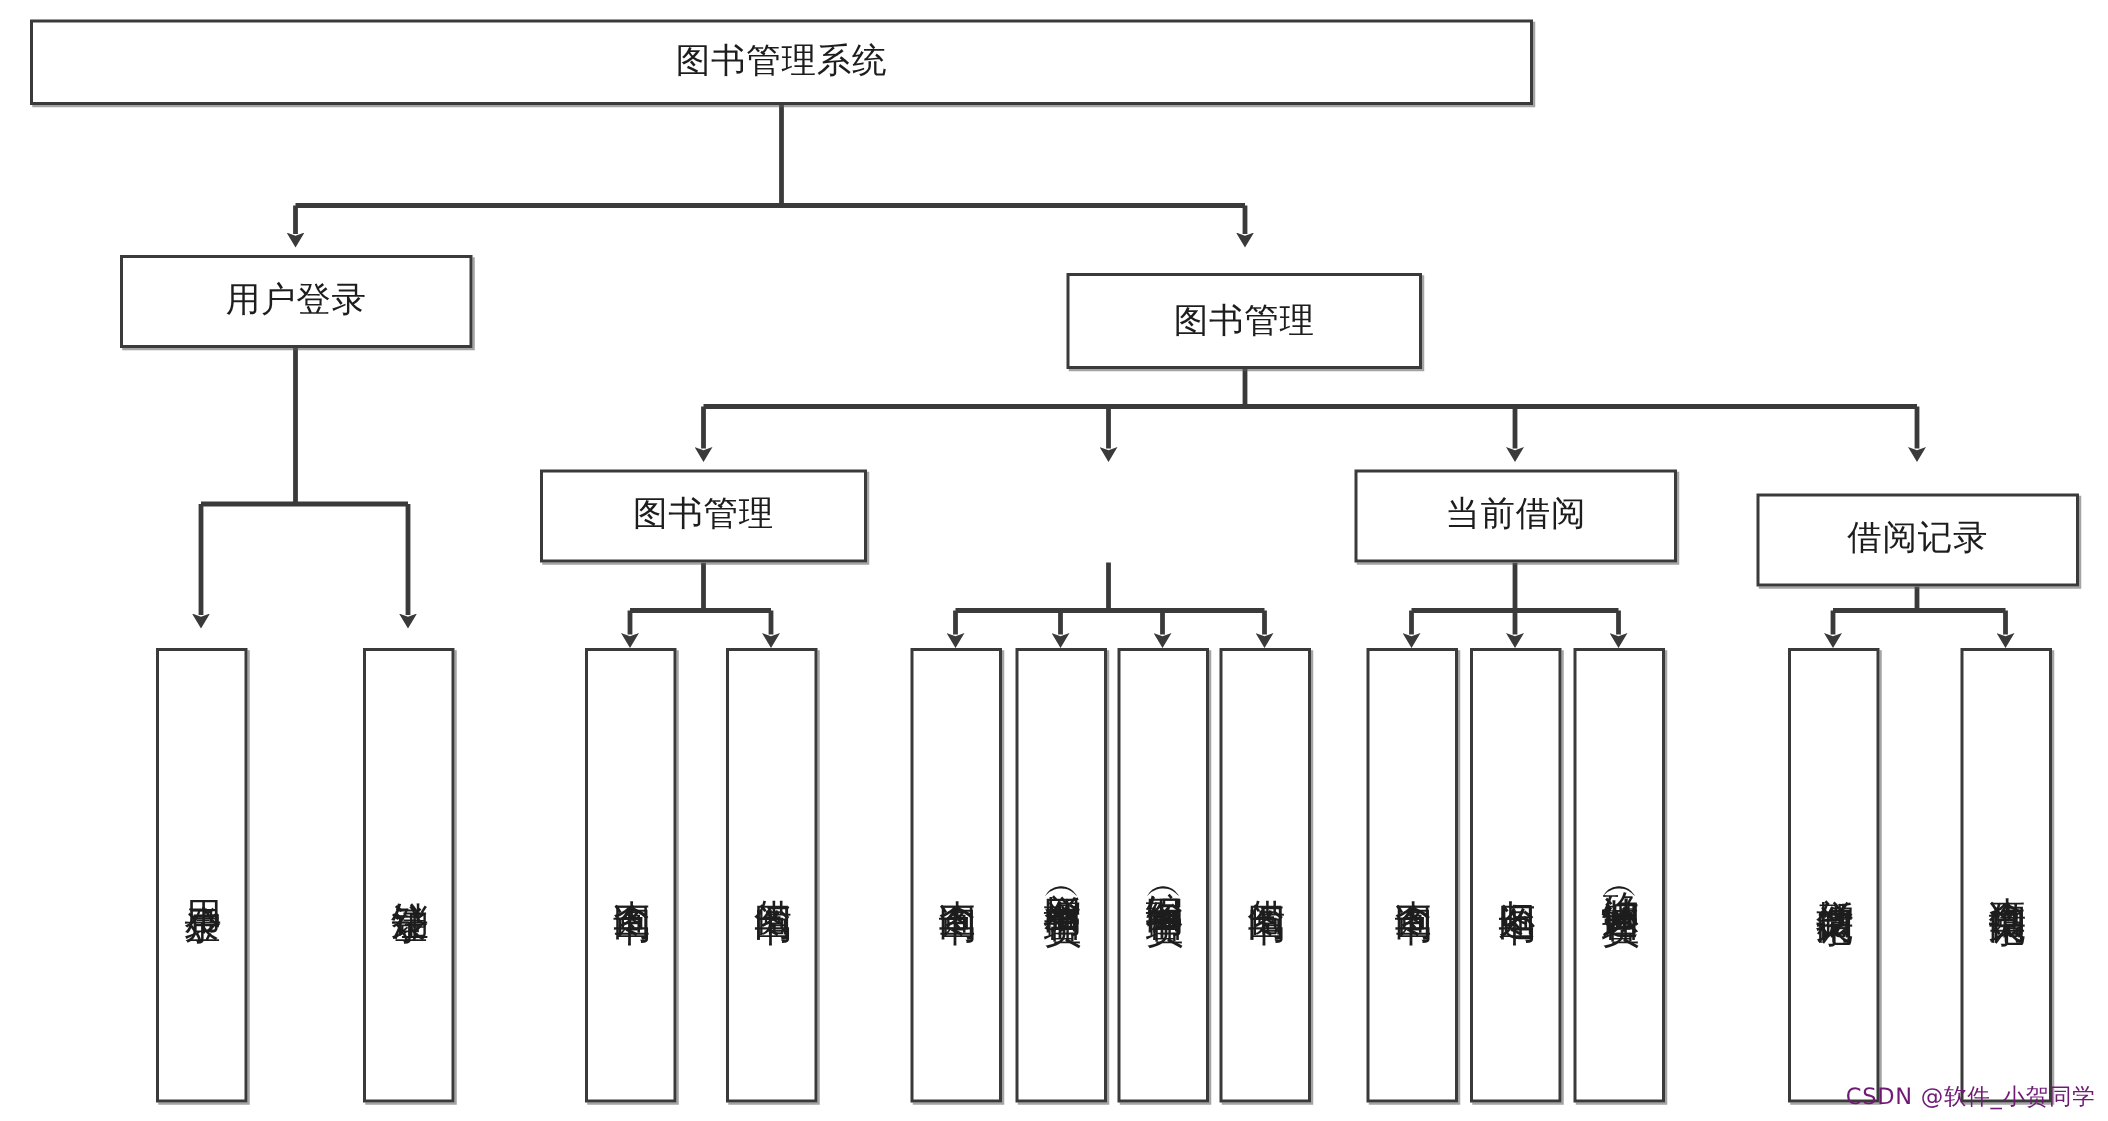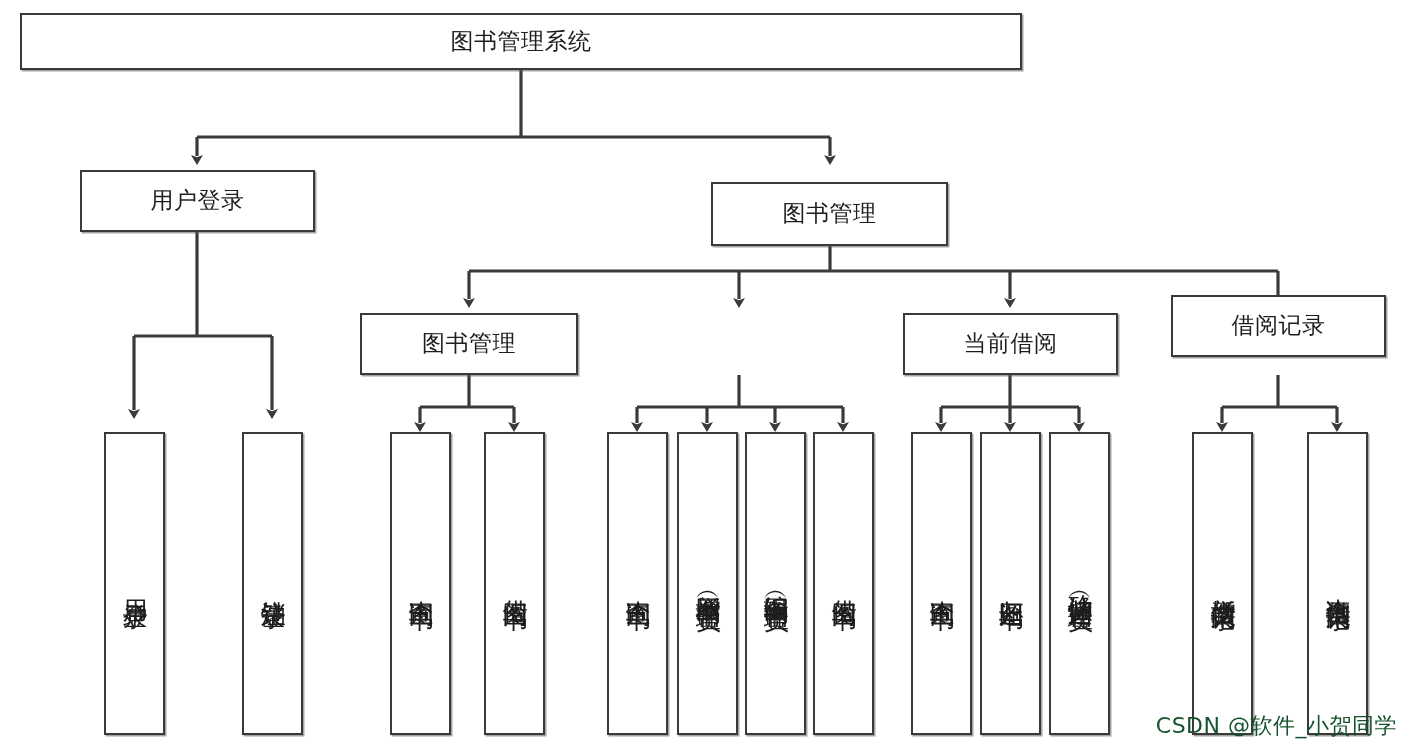--- a/index.html
+++ b/index.html
@@ -57,22 +57,22 @@
     text-orientation: upright;
     font-size: 25px;
     line-height: 1.06;
     letter-spacing: 2px;
     max-height: 100%;
   }
   #watermark {
     position: absolute;
     right: 8px;
     bottom: 6px;
-    font-size: 22px;
-    color: #14532d;
+    font-size: 15px;
+    color: #701a75;
     letter-spacing: 0.5px;
     z-index: 3;
     white-space: nowrap;
   }
 </style>
 </head>
 <body>
 
 <div id="canvas">
 
@@ -138,21 +138,21 @@
   <div class="node horiz" style="left:711px; top:182px; width:237px; height:64px;font-family:Liberation Serif, serif;">
     <span class="label">图书管理</span>
   </div>
 
   <div class="node horiz" style="left:360px; top:313px; width:218px; height:62px;">
     <span class="label">图书管理</span>
   </div>
   <div class="node horiz" style="left:903px; top:313px; width:215px; height:62px;">
     <span class="label">当前借阅</span>
   </div>
-  <div class="node horiz" style="left:1171px; top:295px; width:215px; height:62px;">
+  <div class="node horiz" style="left:1171px; top:329px; width:215px; height:62px;">
     <span class="label">借阅记录</span>
   </div>
 
   <div class="node vert" style="left:104px; top:432px; width:61px; height:303px;">
     <span class="label">用户登录</span>
   </div>
   <div class="node vert" style="left:242px; top:432px; width:61px; height:303px;">
     <span class="label">注销登录</span>
   </div>
 

